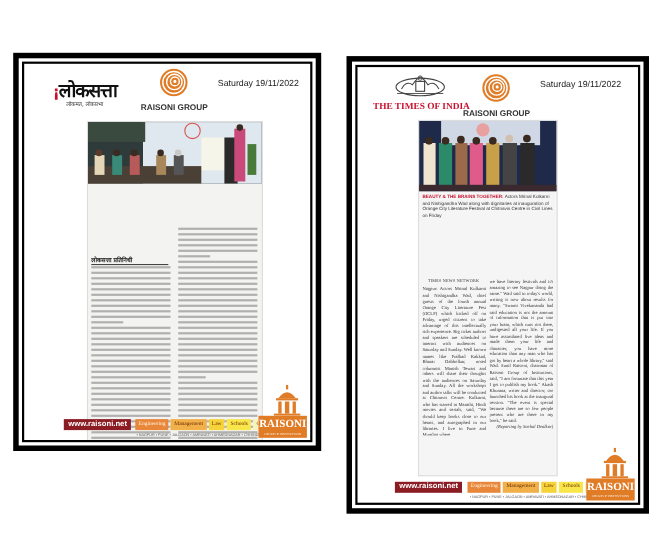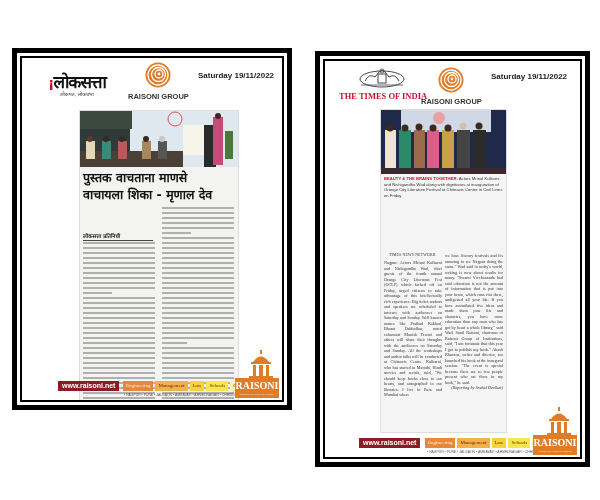--- a/index.html
+++ b/index.html
@@ -11,21 +11,21 @@
   .header{position:absolute;left:0;right:0;top:0;height:52px;}
   .masthead-lok{position:absolute;left:26px;top:12px;font-family:"DejaVu Sans",sans-serif;font-weight:bold;font-size:17px;color:#111;letter-spacing:-1px;}
   .masthead-lok .dot{color:#c8102e;font-size:14px;}
   .masthead-lok .sub{display:block;font-size:5px;font-weight:normal;text-align:center;color:#333;letter-spacing:0;margin-top:-2px;}
   .toi-emblem{position:absolute;left:30px;top:6px;width:54px;height:22px;}
   .toi-title{position:absolute;left:14px;top:30px;font-family:"Liberation Serif",serif;font-weight:bold;font-size:8.5px;color:#c8102e;white-space:nowrap;}
   .raisoni{position:absolute;width:60px;text-align:center;}
   .raisoni .logo{width:26px;height:26px;margin:0 auto;}
   .raisoni .name{font-size:7.5px;font-weight:bold;color:#333;white-space:nowrap;line-height:9px;}
   .raisoni .tag{font-size:4.5px;color:#555;border-top:1px solid #e07b26;display:inline-block;padding:0 3px;line-height:6px;}
-  .date{position:absolute;font-size:8px;font-weight:bold;color:#222;white-space:nowrap;}
+  .date{position:absolute;font-size:8px;font-weight:normal;color:#222;white-space:nowrap;}
   .clip{position:absolute;background:#f3f3f1;border:1px solid #ddd;}
   .photo{position:absolute;left:0;right:0;top:0;}
   .hl{position:absolute;left:3px;right:3px;color:#111;text-align:left;}
   .col{position:absolute;}
   .line{height:2px;background:#9a9a9a;margin-bottom:3px;opacity:.75;}
   .footer{position:absolute;left:0;right:0;bottom:0;height:24px;margin-left:30px;}
   .f-url{position:absolute;left:6px;top:5px;height:10px;padding:0 4px;background:#8b1c24;color:#fff;font-size:7px;font-weight:bold;line-height:10px;}
   .f-tabs{position:absolute;top:5px;display:flex;gap:2px;}
   .f-tab{height:10px;padding:0 3px;font-size:5px;line-height:10px;color:#6b2a00;font-family:"Liberation Serif",serif;}
   .f-cities{position:absolute;top:17px;font-size:3.4px;color:#555;white-space:nowrap;}
@@ -78,24 +78,20 @@
                 <circle cx="26" cy="28" r="3" fill="#3a2a20"></circle>
           <rect x="38" y="30" width="9" height="18" fill="#b85a5a"></rect>
                 <circle cx="42" cy="28" r="3" fill="#3a2a20"></circle>
           <rect x="62" y="30" width="9" height="18" fill="#a8885a"></rect>
                 <circle cx="66" cy="28" r="3" fill="#3a2a20"></circle>
           <rect x="78" y="30" width="9" height="18" fill="#555"></rect>
                 <circle cx="82" cy="28" r="3" fill="#c9c9c9"></circle>
         </g>
         <rect x="145" y="20" width="8" height="28" fill="#4a7a3a"></rect>
       </svg>
-      <div class="hl" style="top:58px;font-family:'DejaVu Sans',sans-serif;font-weight:bold;font-size:12.5px;line-height:17px;">
-        <div>पुस्तक वाचताना माणसे</div>
-        <div>वाचायला शिका - मृणाल देव</div>
-      </div>
       <div class="col" style="left:3px;top:121px;width:70px;font-family:'DejaVu Sans',sans-serif;font-size:5.5px;font-weight:bold;color:#222;border-bottom:1px solid #444;">लोकसत्ता प्रतिनिधी</div>
       <div class="col" style="left:3px;top:131px;width:72px;">
         <div class="line"></div>
               <div class="line"></div>
               <div class="line"></div>
               <div class="line"></div>
               <div class="line"></div>
               <div class="line"></div>
               <div class="line"></div>
               <div class="line"></div>

